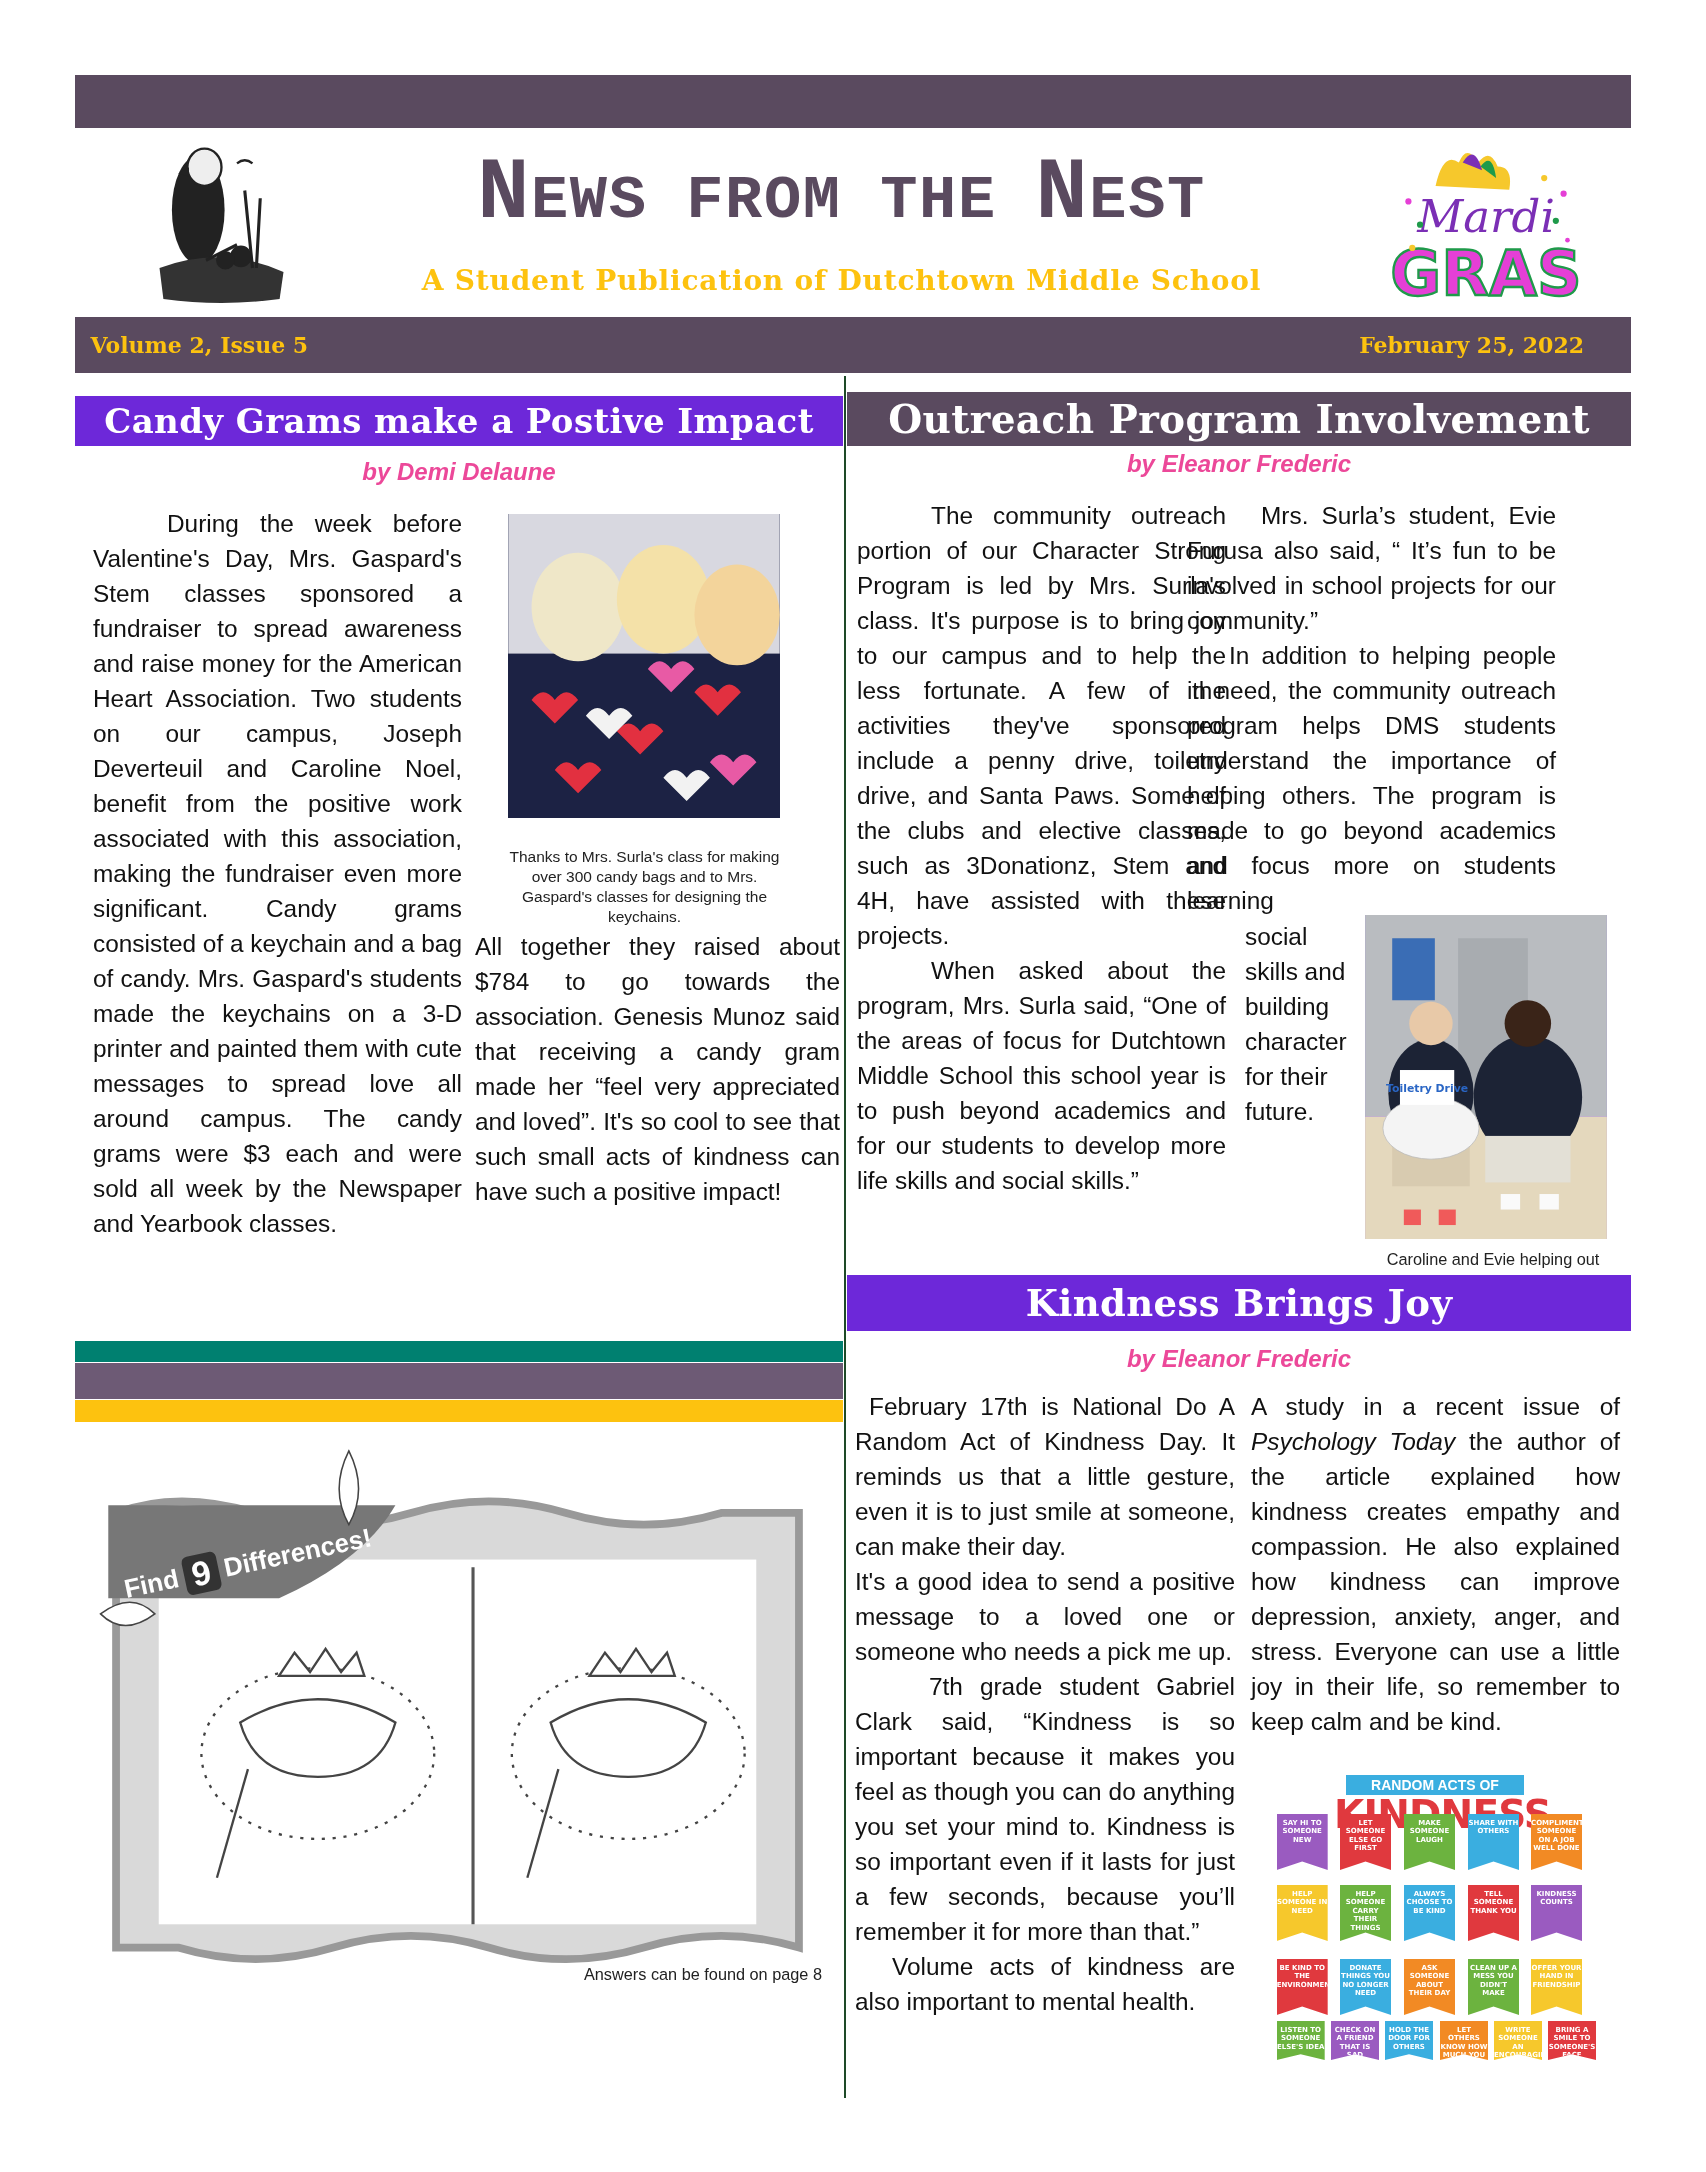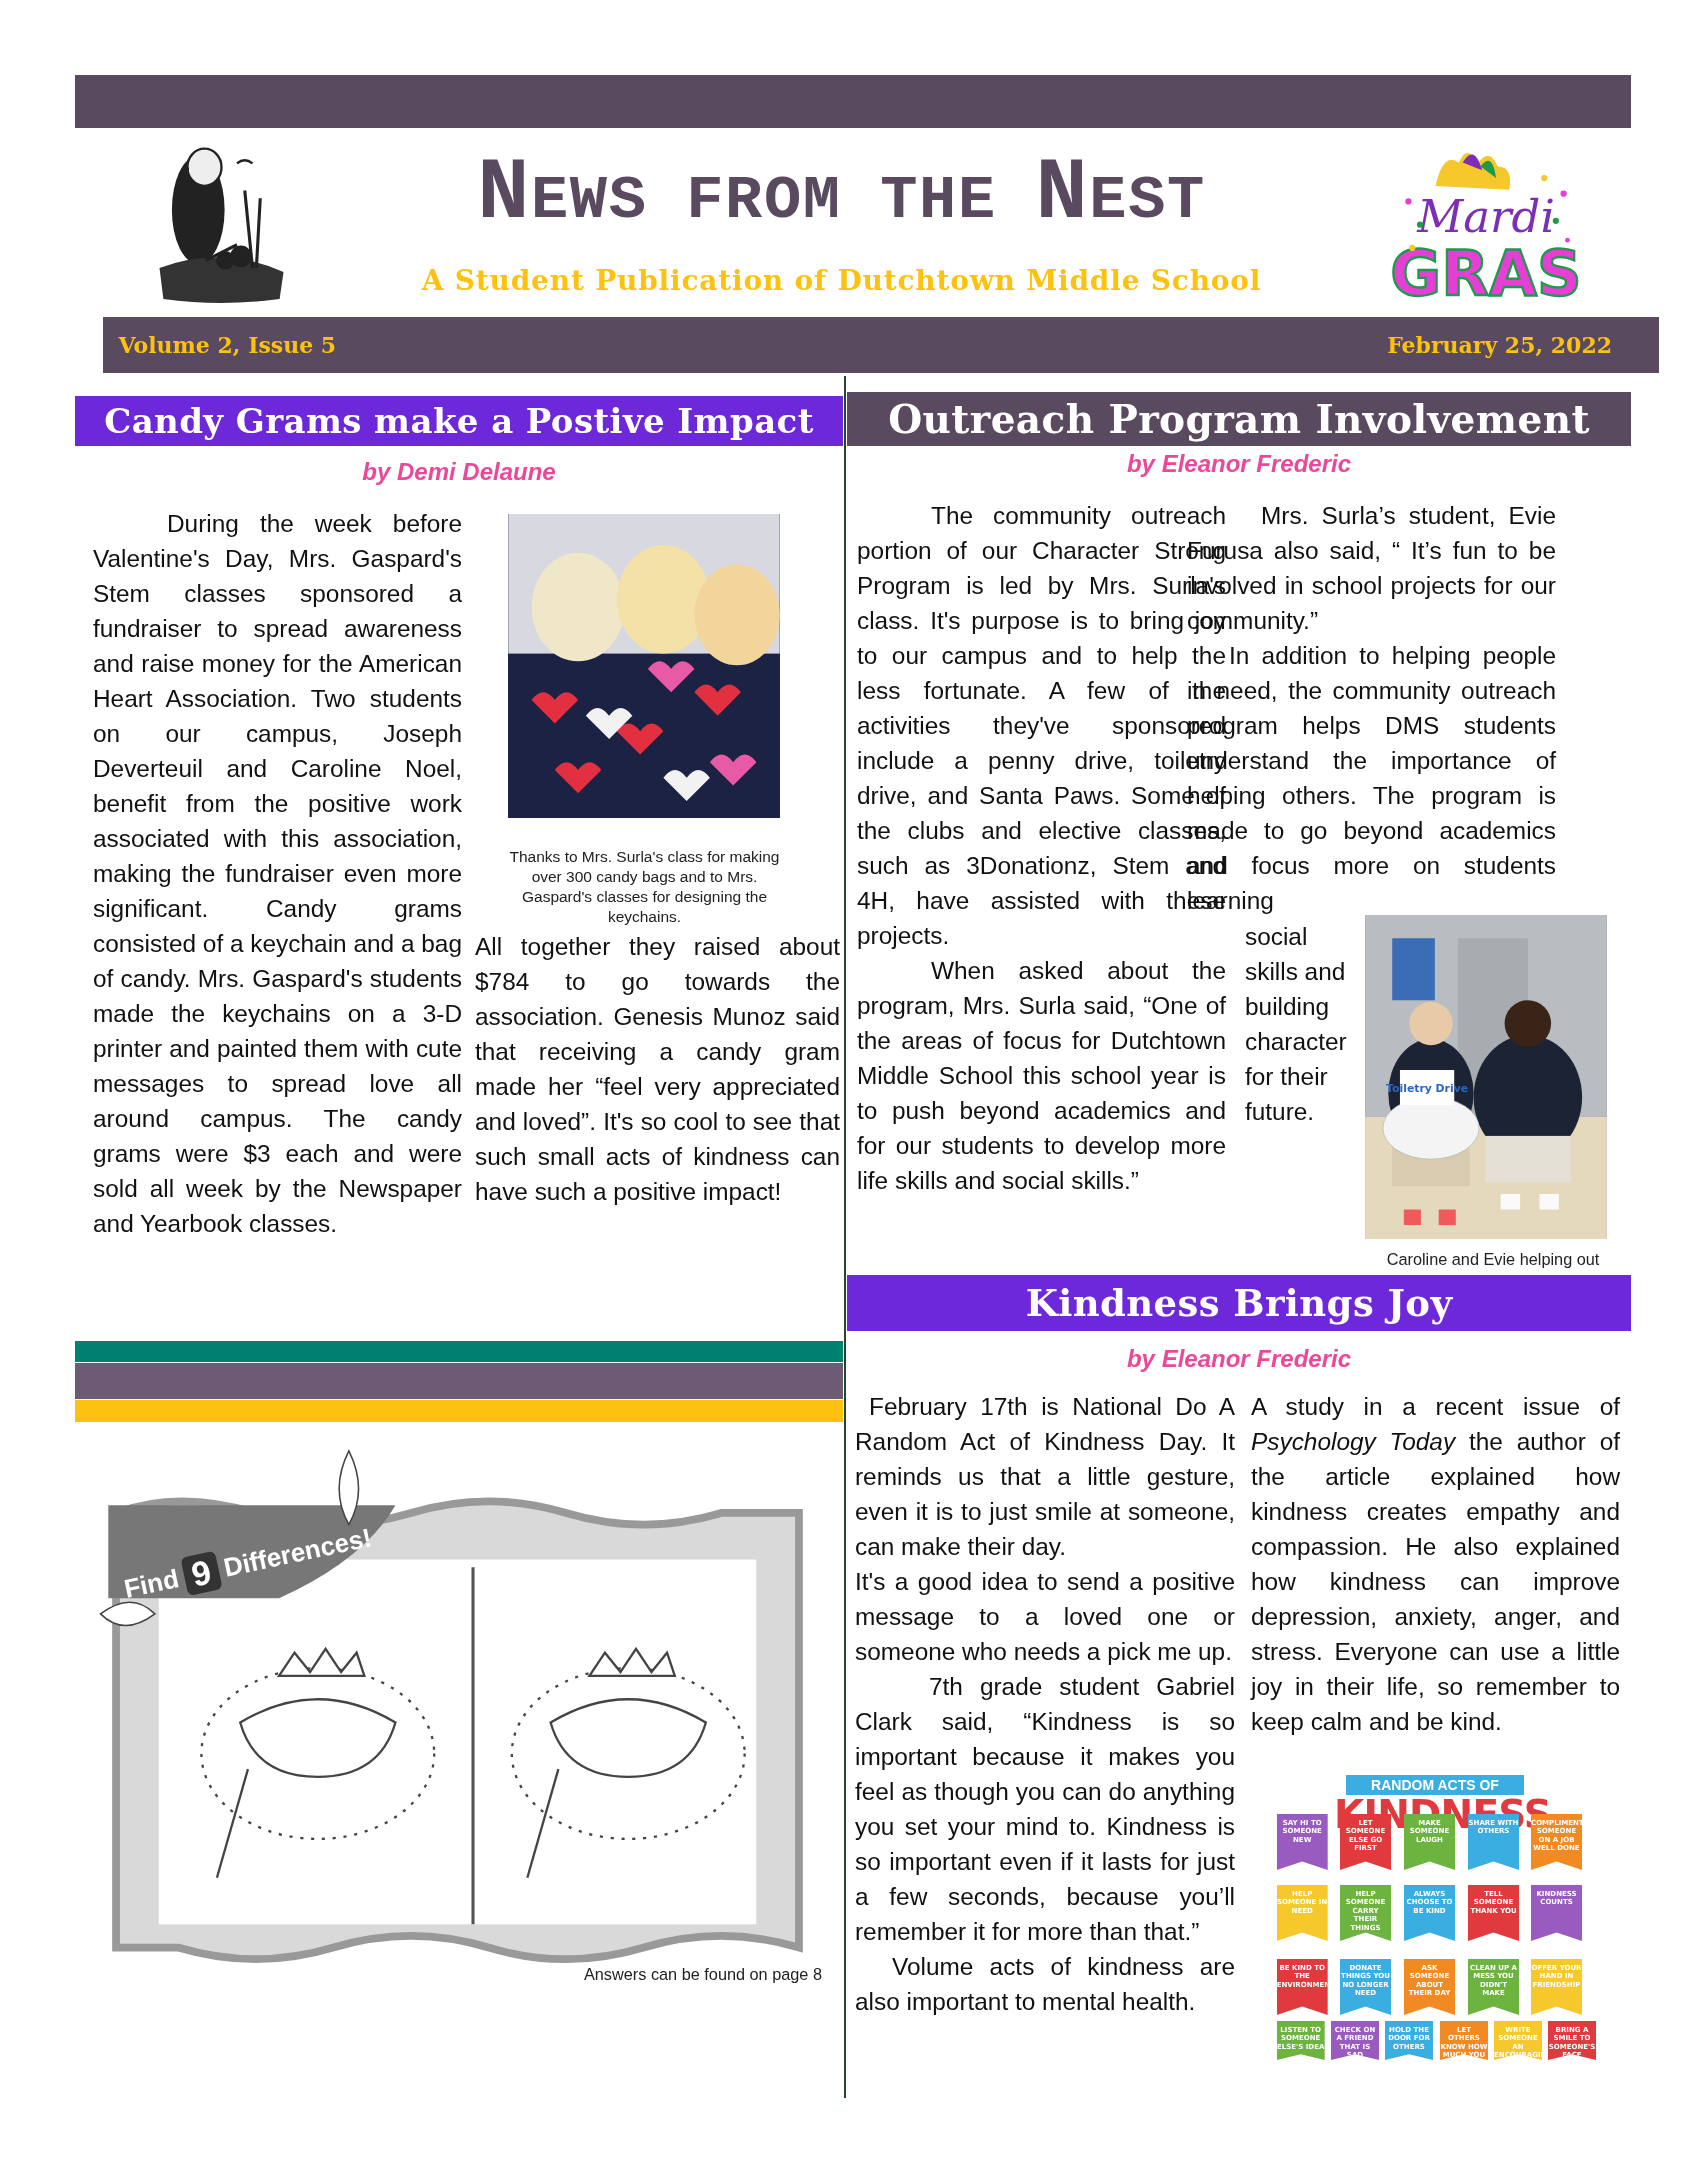--- a/index.html
+++ b/index.html
@@ -1,20 +1,20 @@
 <!DOCTYPE html>
 <html style="font-size:12.4px"><head>
 <meta charset="utf-8">
 <style>
   html,body{margin:0;padding:0;background:#fff;}
   body{width:1707px;height:2172px;position:relative;overflow:hidden;font-family:"Liberation Sans",sans-serif;color:#111;}
   .abs{position:absolute;}
   .band-purple{background:#5a4a5f;}
   .top-band{left:75px;top:75px;width:1556px;height:53px;}
-  .vol-band{left:75px;top:317px;width:1556px;height:56px;display:flex;align-items:center;justify-content:space-between;padding:0 47px 0 15.5px;box-sizing:border-box;margin-left:28px;}
+  .vol-band{left:75px;top:317px;width:1556px;height:56px;display:flex;align-items:center;justify-content:space-between;padding:0 47px 0 15.5px;box-sizing:border-box;}
   .vol-band span{color:#fdc20f;font-family:"DejaVu Serif",serif;font-weight:bold;font-size:22px;}
   .masthead-title{left:380px;top:151px;width:923px;text-align:center;color:#5a4a5f;font-family:Liberation Mono, monospace;font-weight:900;font-size:87px;letter-spacing:1.6px;line-height:1;}
   .masthead-title .sc{font-size:62px;}
   .subtitle{left:380px;top:264px;width:923px;text-align:center;color:#fdc20f;font-family:"DejaVu Serif",serif;font-weight:bold;font-size:28px;letter-spacing:0.8px;}
   .eagle{left:144px;top:136px;width:155px;height:171px;}
   .mardi{left:1389px;top:147px;width:194px;height:167px;}
   .col-divider{left:844px;top:376px;width:2.3px;height:1722px;background:#1e4a28;}
   .hdr{display:flex;align-items:center;justify-content:center;color:#fff;font-family:"DejaVu Serif",serif;font-weight:bold;letter-spacing:0.4px;}
   .hdr-yellow{background:#6d28d9;}
   .byline{color:#ec4899;font-style:italic;font-weight:bold;font-size:24px;text-align:center;}

